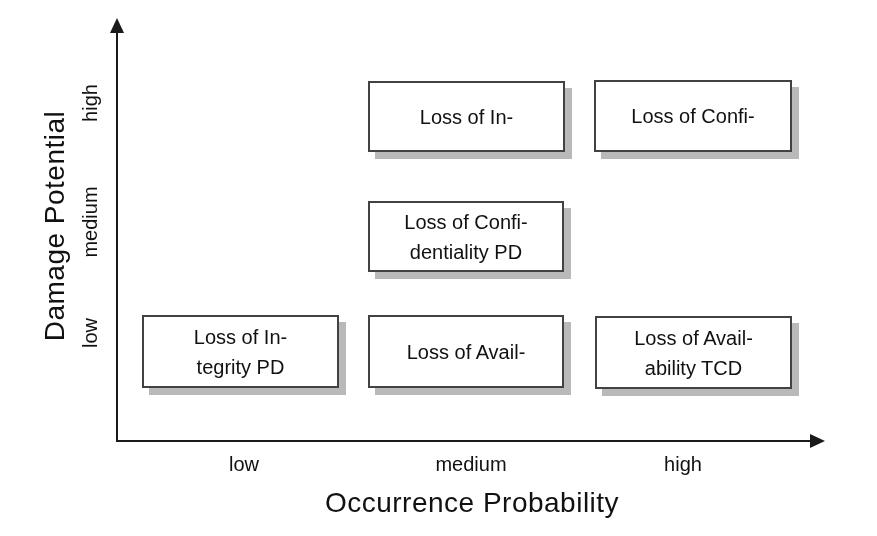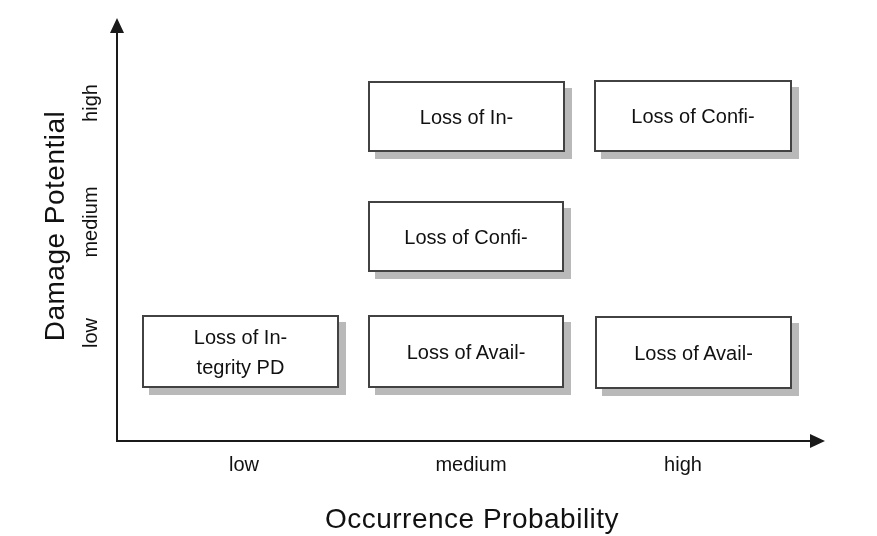--- a/index.html
+++ b/index.html
@@ -24,21 +24,21 @@
   .x-axis-line{position:absolute;left:116px;top:440px;width:698px;height:2px;background:var(--axis);}
   .y-arrowhead{position:absolute;left:110px;top:18px;width:0;height:0;
     border-left:7px solid transparent;border-right:7px solid transparent;border-bottom:15px solid var(--axis);}
   .x-arrowhead{position:absolute;left:810px;top:434px;width:0;height:0;
     border-top:7px solid transparent;border-bottom:7px solid transparent;border-left:15px solid var(--axis);}
   
   .abs-center{position:absolute;transform:translate(-50%,-50%);white-space:nowrap;}
   .abs-center.rot{transform:translate(-50%,-50%) rotate(-90deg);}
   .axis-title{font-size:28px;letter-spacing:0.5px;}
   .tick{font-size:20px;}
-  .x-label{left:472px;top:503px;margin-top:16px;}
+  .x-label{left:472px;top:503px;}
   .y-label{left:55px;top:226px;}
   .y-tick-high{left:90px;top:103px;}
   .y-tick-medium{left:90px;top:222px;}
   .y-tick-low{left:90px;top:333px;}
   .x-tick-low{left:244px;top:464px;}
   .x-tick-medium{left:471px;top:464px;}
   .x-tick-high{left:683px;top:464px;}
   
   .node{
     position:absolute;box-sizing:border-box;
@@ -77,25 +77,27 @@
   <div class="abs-center tick x-tick-high">high</div>
 
   <div class="node n0">
     <span>Loss of In-</span>
   </div>
   <div class="node n1">
     <span>Loss of Confi-</span>
   </div>
   <div class="node n2">
     <span>Loss of Confi-</span>
+    <span>dentiality PD</span>
   </div>
   <div class="node n3">
     <span>Loss of In-</span>
     <span>tegrity PD</span>
   </div>
   <div class="node n4">
     <span>Loss of Avail-</span>
   </div>
   <div class="node n5">
     <span>Loss of Avail-</span>
+    <span>ability TCD</span>
   </div>
 
 </div>
 
 </body></html>

